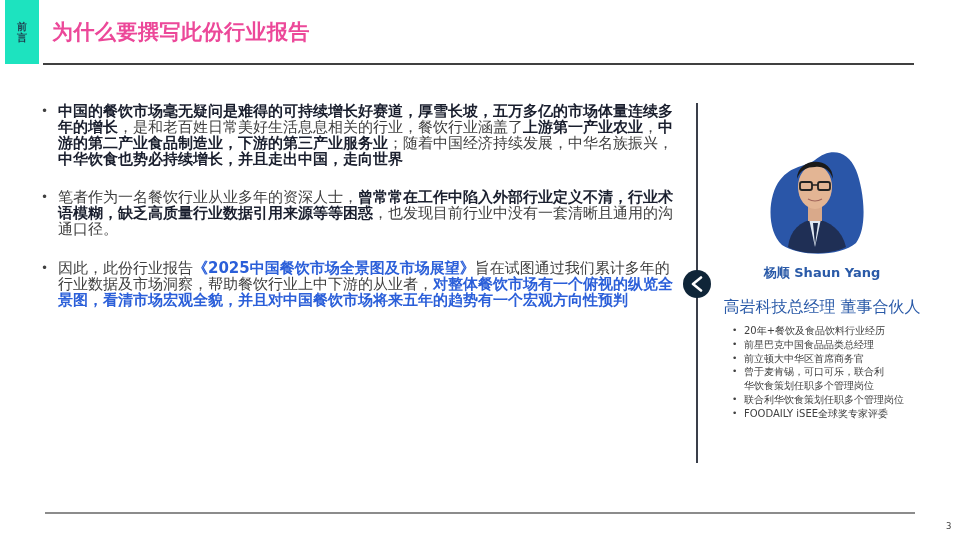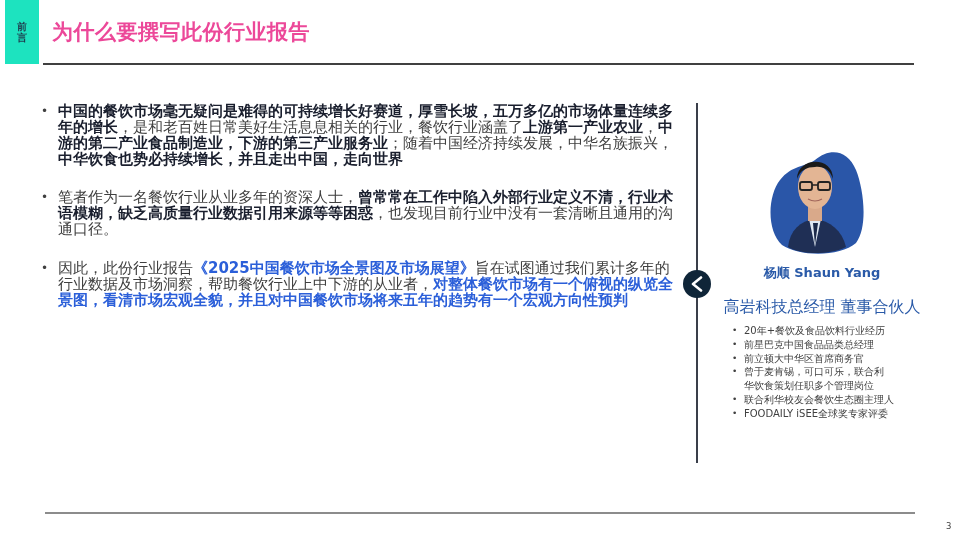--- a/index.html
+++ b/index.html
@@ -98,19 +98,19 @@
   <path d="M48,64 Q55,68 62,64" fill="none" stroke="#a0655a" stroke-width="1.2"></path>
 </svg>
 
 <div class="bio-name">杨顺 Shaun Yang</div>
 <div class="bio-title">高岩科技总经理 董事合伙人</div>
 <ul class="bio-list">
   <li>20年+餐饮及食品饮料行业经历</li>
   <li>前星巴克中国食品品类总经理</li>
   <li>前立顿大中华区首席商务官</li>
   <li style="width:160px">曾于麦肯锡，可口可乐，联合利华饮食策划任职多个管理岗位</li>
-  <li>联合利华校友会餐饮生态圈主理人</li>
+  <li>联合利华饮食策划任职多个管理岗位</li>
   <li>FOODAILY iSEE全球奖专家评委</li>
 </ul>
 
 <div class="footer-rule"></div>
 <div class="footer-text" style="white-space:pre">商务部-复旦大学消费市场大数据实验室    高岩 GAOYAN</div>
 <div class="page-num">3</div>
 
 </body></html>

